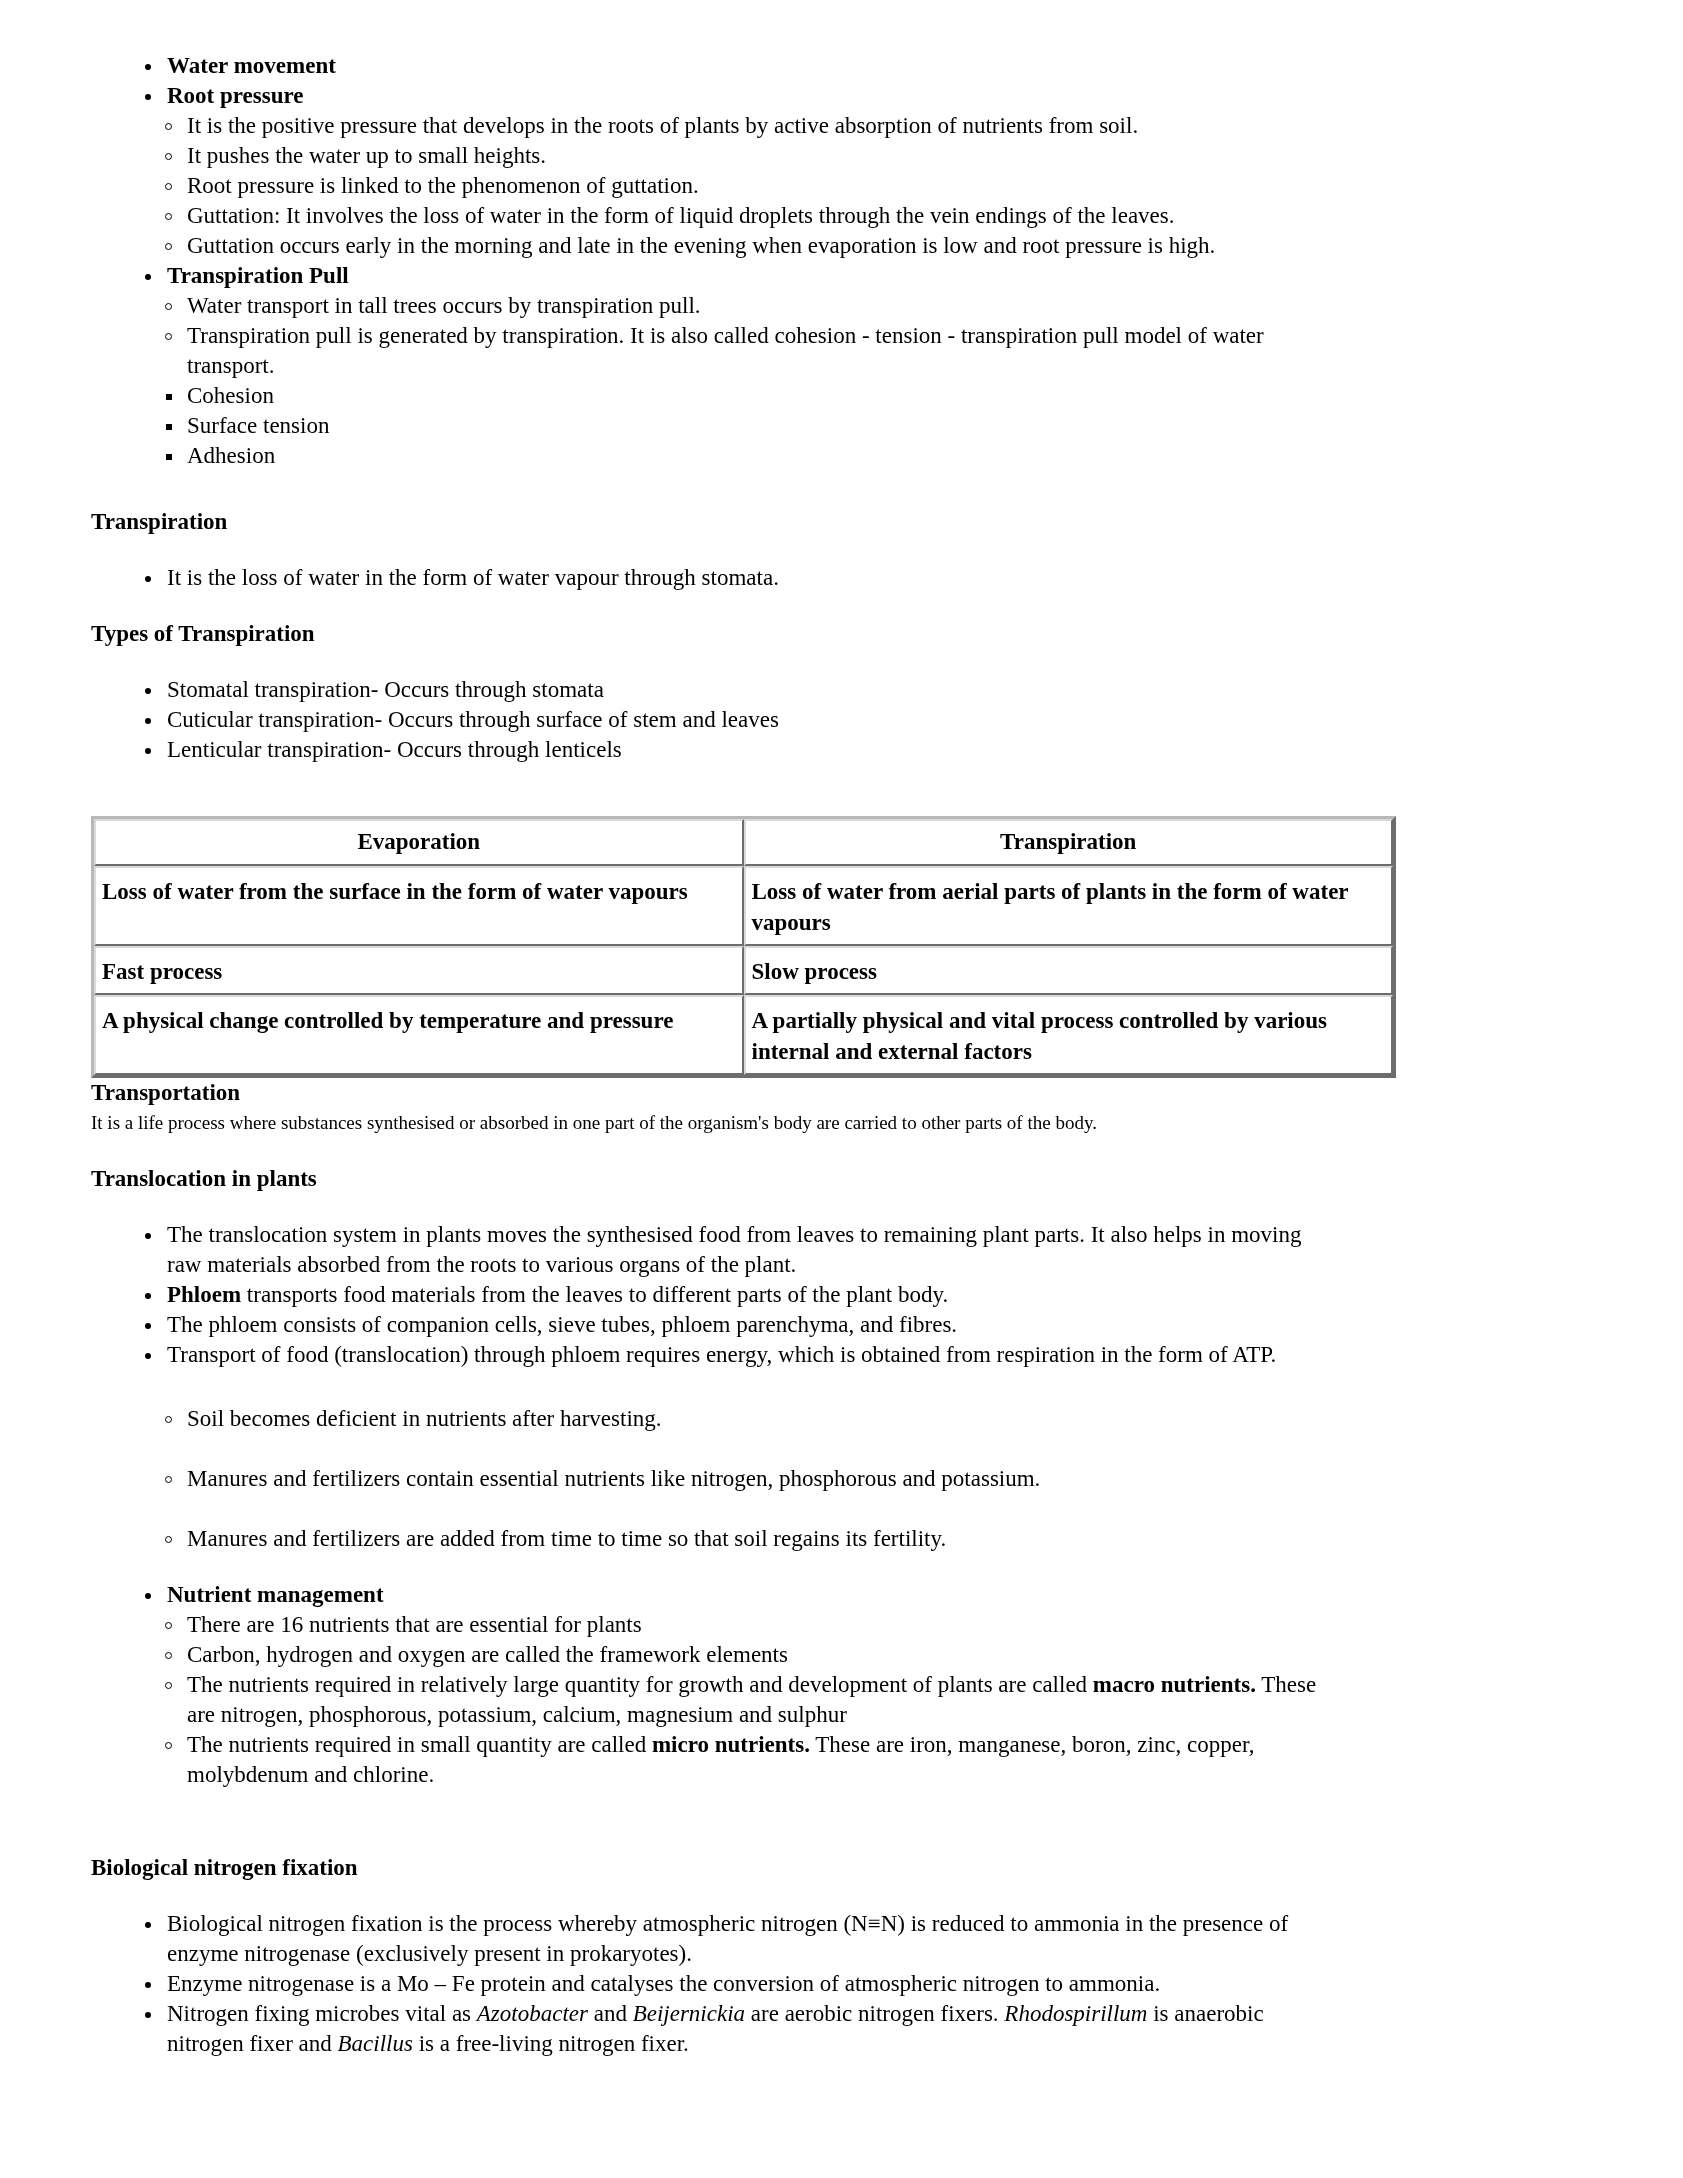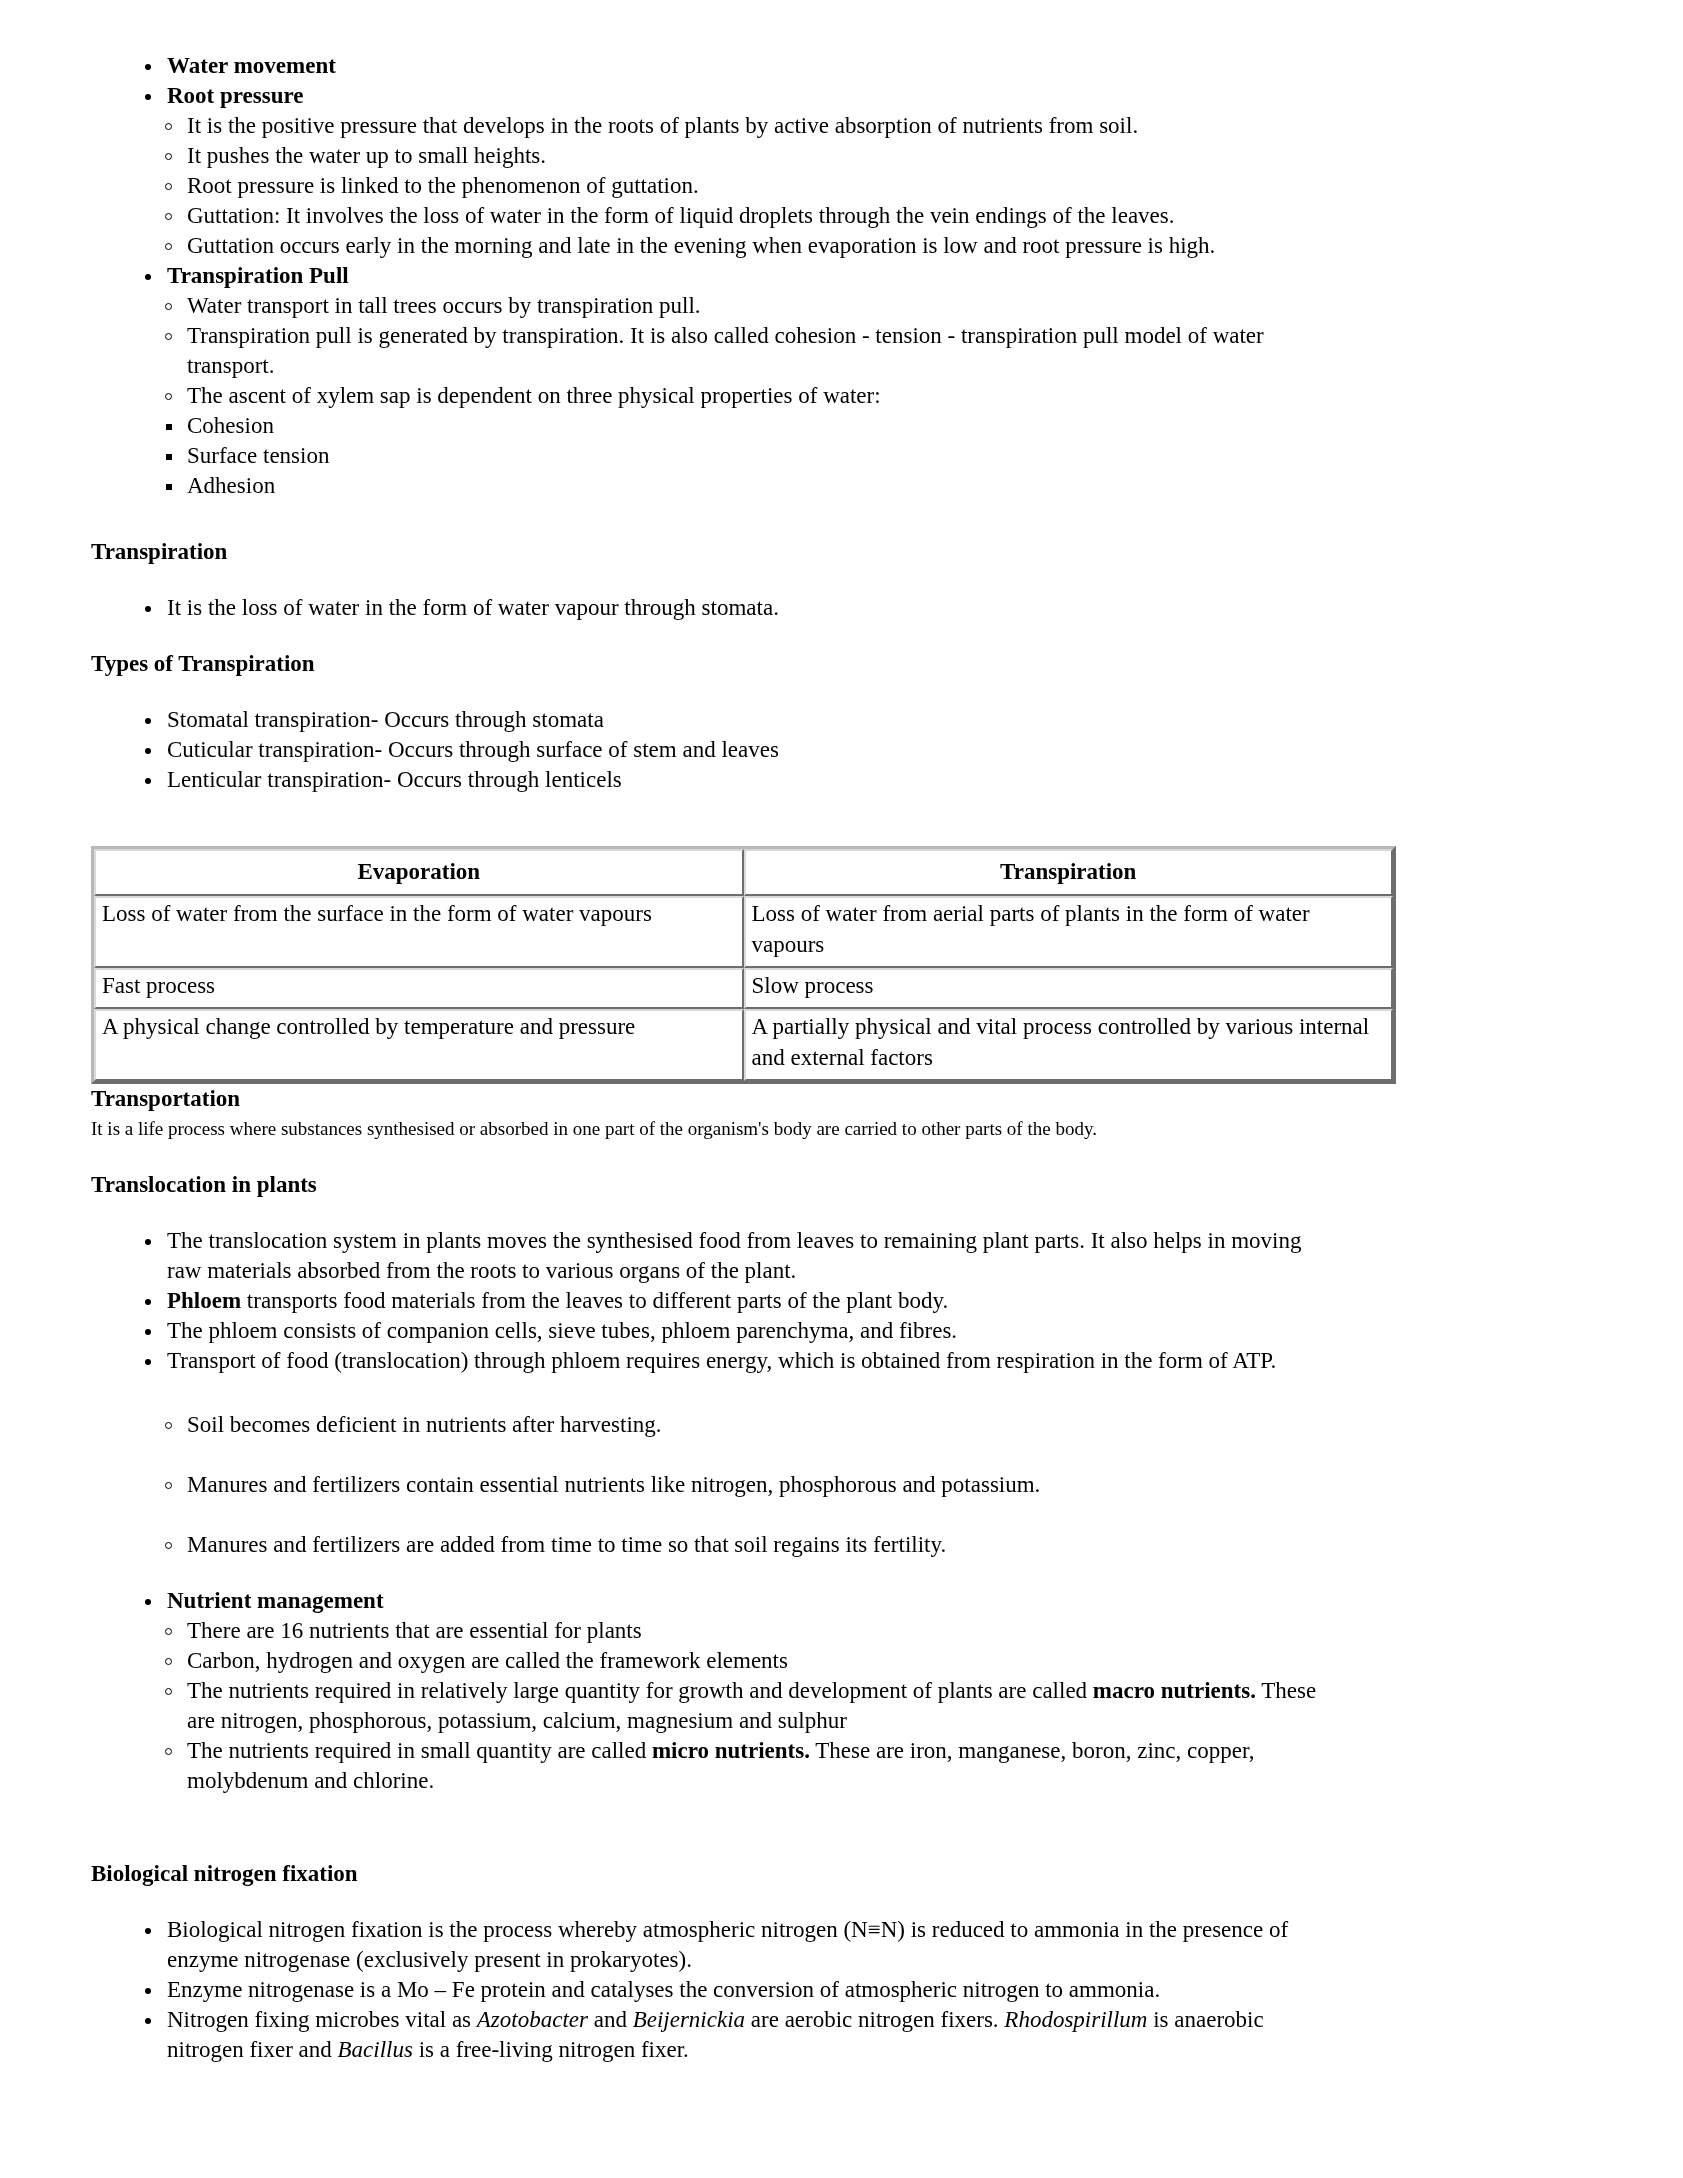--- a/index.html
+++ b/index.html
@@ -107,25 +107,25 @@
     margin: 25px 0 0 0;
     border-collapse: separate;
     border-spacing: 0;
     border: 3px solid;
     border-color: #b8b8b8 #6d6d6d #6d6d6d #b8b8b8;
     background: #ffffff;
   }
   .diff-table td, .diff-table th {
     border: 2px solid;
     border-color: #d9d9d9 #6d6d6d #6d6d6d #d9d9d9;
-    padding: 0 6px 6px 6px;
+    padding: 8px 6px 6px 6px;
     font-size: 23px;
     line-height: 31px;
     vertical-align: top;
-    font-weight: normal;
+    font-weight: bold;
     text-align: left;
     width: 50%;
   }
   .diff-table th {
     text-align: center;
     font-weight: bold;
     padding: 5px 6px 7px 6px;
   }
 </style>
 </head>
@@ -152,21 +152,20 @@
 
   <ul class="lvl1">
     <li>
       <b>Transpiration Pull</b>
     </li>
   </ul>
 
   <ul class="lvl2">
     <li>Water transport in tall trees occurs by transpiration pull.</li>
     <li>Transpiration pull is generated by transpiration. It is also called cohesion - tension - transpiration pull model of water transport.</li>
-    <li>The ascent of xylem sap is dependent on three physical properties of water:</li>
   </ul>
 
   <ul class="lvl3">
     <li>Cohesion</li>
     <li>Surface tension</li>
     <li>Adhesion</li>
   </ul>
 
   <div class="gap-lg"></div>
 

